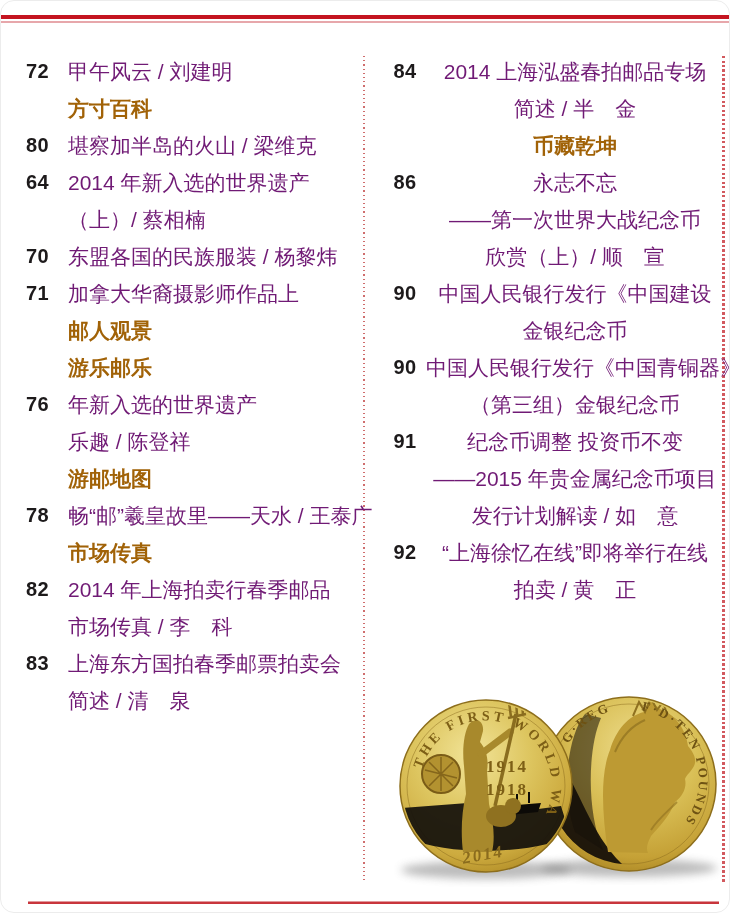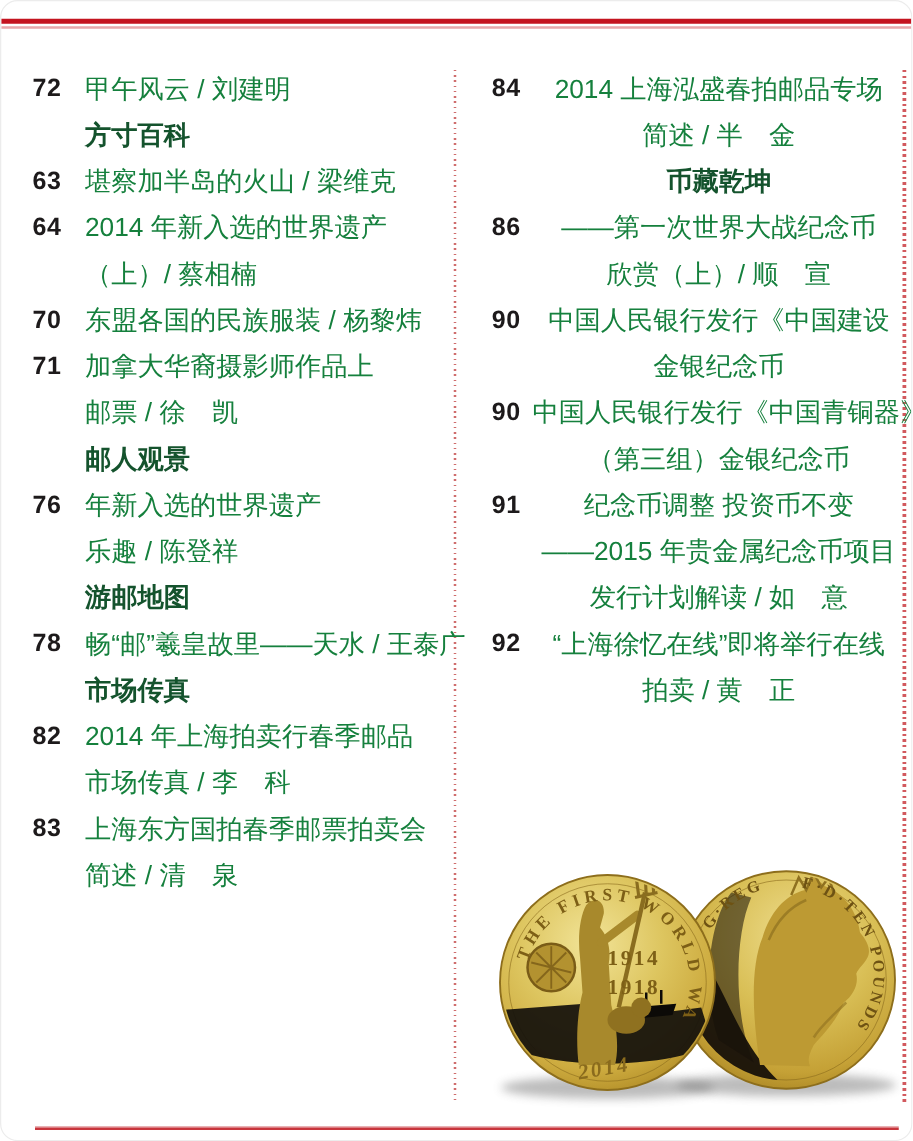--- a/index.html
+++ b/index.html
@@ -37,23 +37,23 @@
   .col-right{left:383px;width:340px;text-align:center;}
   .row{display:flex;align-items:flex-start;}
   .num{
     width:42px;flex:0 0 42px;
     font-weight:bold;font-size:20px;line-height:37px;
     color:#1d1a1b;letter-spacing:0.5px;
   }
   .title{flex:1;min-width:0;}
   .line{
     height:37px;line-height:37px;font-size:21px;
-    color:#15803d;white-space:nowrap;
-  }
-  .line.bold{font-weight:bold;color:#14532d;}
+    color:#701a75;white-space:nowrap;
+  }
+  .line.bold{font-weight:bold;color:#a16207;}
   
   .coin-photo{position:absolute;left:388px;top:653px;width:336px;height:240px;}
 </style>
 </head>
 <body>
 
 <div class="page">
 
   <div class="rule-top">
     <div class="rt-thick"></div>
@@ -70,21 +70,21 @@
           <div class="line">甲午风云 / 刘建明</div>
         </div>
       </div>
       <div class="row section">
         <div class="num"></div>
         <div class="title">
           <div class="line bold">方寸百科</div>
         </div>
       </div>
       <div class="row">
-        <div class="num">63</div>
+        <div class="num">80</div>
         <div class="title">
           <div class="line">堪察加半岛的火山 / 梁维克</div>
         </div>
       </div>
       <div class="row">
         <div class="num">64</div>
         <div class="title">
           <div class="line">2014 年新入选的世界遗产</div>
           <div class="line">（上）/ 蔡相楠</div>
         </div>
@@ -92,27 +92,32 @@
       <div class="row">
         <div class="num">70</div>
         <div class="title">
           <div class="line">东盟各国的民族服装 / 杨黎炜</div>
         </div>
       </div>
       <div class="row">
         <div class="num">71</div>
         <div class="title">
           <div class="line">加拿大华裔摄影师作品上</div>
-          <div class="line">邮票 / 徐　凯</div>
         </div>
       </div>
       <div class="row section">
         <div class="num"></div>
         <div class="title">
           <div class="line bold">邮人观景</div>
+        </div>
+      </div>
+      <div class="row section">
+        <div class="num"></div>
+        <div class="title">
+          <div class="line bold">游乐邮乐</div>
         </div>
       </div>
       <div class="row">
         <div class="num">76</div>
         <div class="title">
           <div class="line">年新入选的世界遗产</div>
           <div class="line">乐趣 / 陈登祥</div>
         </div>
       </div>
       <div class="row section">
@@ -158,20 +163,21 @@
       </div>
       <div class="row section">
         <div class="num"></div>
         <div class="title">
           <div class="line bold">币藏乾坤</div>
         </div>
       </div>
       <div class="row">
         <div class="num">86</div>
         <div class="title">
+          <div class="line">永志不忘</div>
           <div class="line">——第一次世界大战纪念币</div>
           <div class="line">欣赏（上）/ 顺　宣</div>
         </div>
       </div>
       <div class="row">
         <div class="num">90</div>
         <div class="title">
           <div class="line">中国人民银行发行《中国建设</div>
           <div class="line">金银纪念币</div>
         </div>

